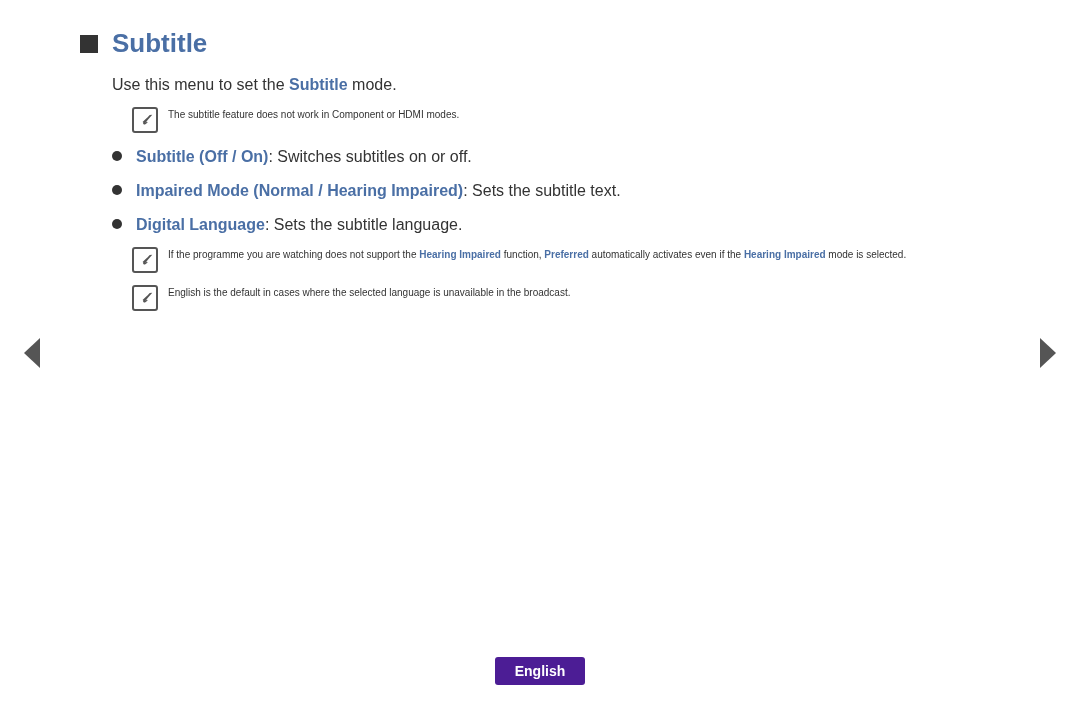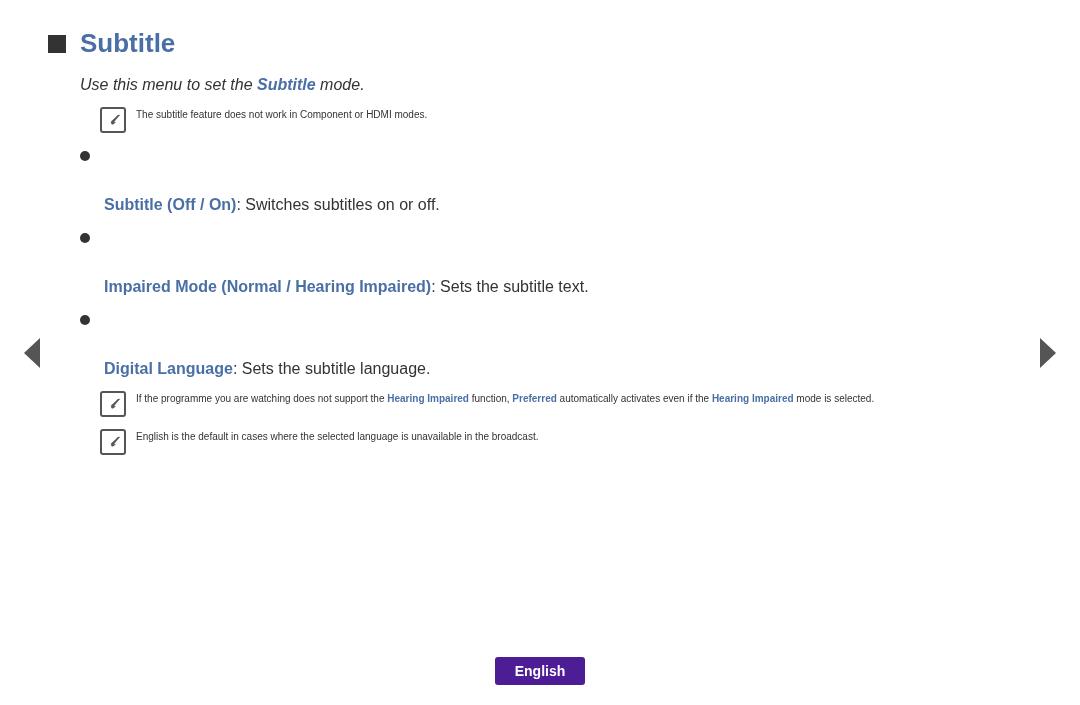--- a/index.html
+++ b/index.html
@@ -16,21 +16,21 @@
       font-size: 16px;
       color: #333333;
       overflow: hidden;
       position: relative;
     }
 
     .page-container {
       width: 1080px;
       height: 705px;
       position: relative;
-      padding: 20px 80px 20px 48px;
+      padding: 20px 80px 20px 80px;
     }
 
     
     .nav-arrow {
       position: absolute;
       top: 50%;
       transform: translateY(-50%);
       width: 24px;
       height: 24px;
       cursor: pointer;
@@ -77,21 +77,20 @@
       color: #4a6fa5;
     }
 
     
     .body-text {
       font-size: 16px;
       color: #333333;
       margin-bottom: 10px;
       margin-left: 32px;
       line-height: 1.5;
-      font-style: italic;
     }
 
     .link-text {
       color: #4a6fa5;
       font-weight: 600;
     }
 
     
     .note-block {
       display: flex;
@@ -144,21 +143,20 @@
       background: #333;
       border-radius: 50%;
       margin-right: 14px;
       margin-top: 6px;
       flex-shrink: 0;
     }
 
     .bullet-text {
       font-size: 16px;
       color: #333333;
-      margin-top: 48px;
     }
 
     
     .bottom-bar {
       position: absolute;
       bottom: 20px;
       left: 0;
       right: 0;
       display: flex;
       justify-content: center;

